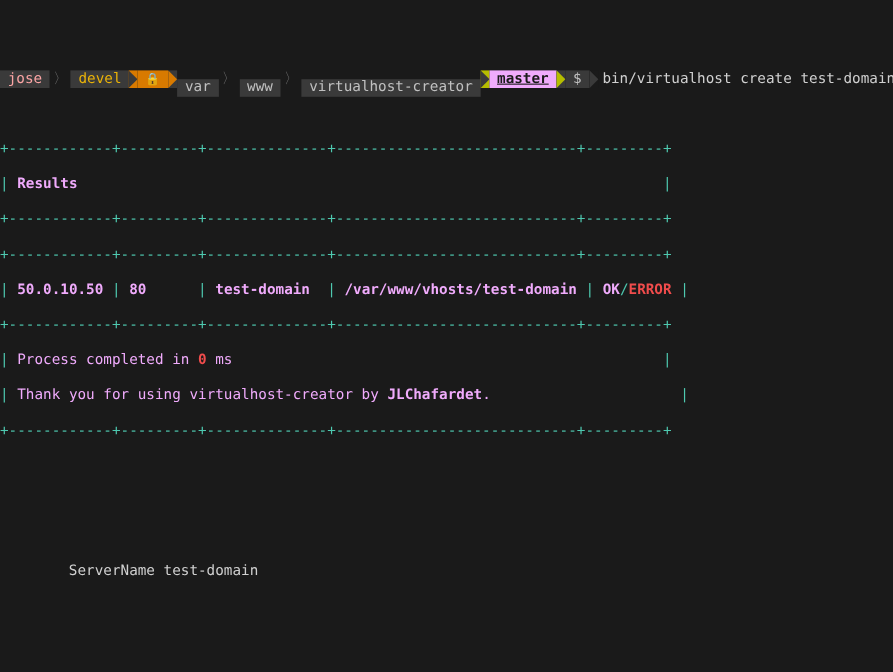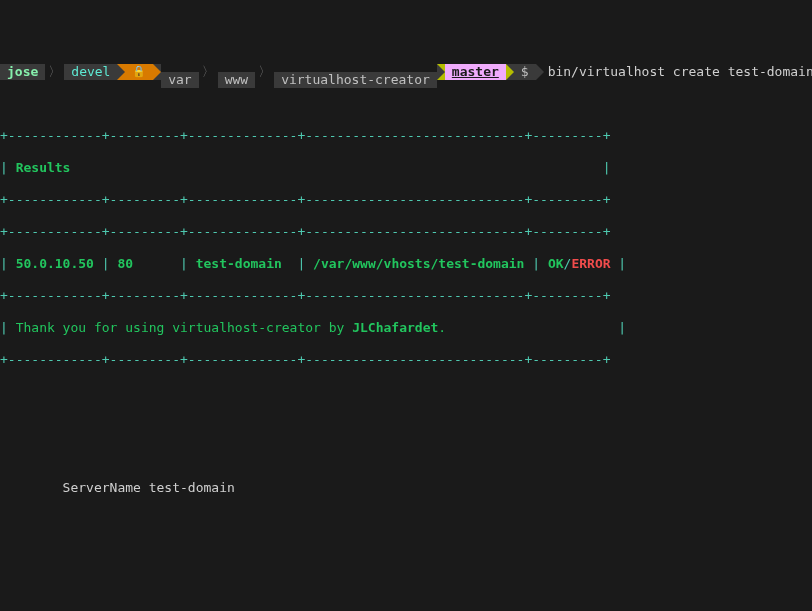--- a/index.html
+++ b/index.html
@@ -9,57 +9,58 @@
     font-size: 13px;
     line-height: 16px;
     color: #d0d0d0;
     width: 812px;
     height: 611px;
     overflow: hidden;
     white-space: pre;
   }
   .prompt-row { display: flex; align-items: center; height: 16px; }
   .seg { display: inline-flex; align-items: center; padding: 0 7px; height: 16px; }
-  .seg-user { background: #3a3a3a; color: #86efac; font-weight: bold; }
-  .seg-devel { background: #3a3a3a; color: #5eead4; }
+  .seg-user { background: #3a3a3a; color: #fca5a5; }
+  .seg-devel { background: #3a3a3a; color: #eab308; }
   .seg-orange { background: #d87a00; color: #1a1a1a; }
   .seg-path { background: #3a3a3a; color: #c0c0c0; margin-top: 15px; }
   .seg-master { background: #f0abfc; color: #1a1a1a; font-weight: bold; text-decoration: underline; }
   .seg-dollar { background: #3a3a3a; color: #c0c0c0; }
   .arrow-orange-grey { width:0;height:0;border-top:8px solid transparent;border-bottom:8px solid transparent;border-left:8px solid #d87a00; background:#3a3a3a; }
   .chev { color:#6a6a6a; padding:0 3px; }
   .arrow-grey-green { width:0;height:0;border-top:8px solid transparent;border-bottom:8px solid transparent;border-left:8px solid #3a3a3a; background:#b5bd00; }
   .arrow-green-grey { width:0;height:0;border-top:8px solid transparent;border-bottom:8px solid transparent;border-left:8px solid #b5bd00; background:#3a3a3a; }
   .arrow-grey-black { width:0;height:0;border-top:8px solid transparent;border-bottom:8px solid transparent;border-left:8px solid #3a3a3a; background:#1a1a1a; }
   .cmd { color:#d0d0d0; padding-left:4px; }
   .arrow-grey-orange { width:0;height:0;border-top:8px solid transparent;border-bottom:8px solid transparent;border-left:8px solid #3a3a3a; background:#d87a00; }
   .lock { font-size:11px; }
   .output { padding: 0; }
   .cyan { color: #4ec9b0; }
-  .green { color: #22c55e; }
+  .green { color: #f0abfc; }
   .red { color: #f14c4c; }
   .bold { font-weight: bold; }
   .line { display:block; }
 </style>
 </head>
 <body>
 
 
 
 <div class="prompt-row">
   <span class="seg seg-user">jose</span><span class="chev">〉</span><span class="seg seg-devel">devel</span><span class="arrow-grey-orange"></span><span class="seg seg-orange lock">🔒</span><span class="arrow-orange-grey"></span><span class="seg seg-path">var</span><span class="chev">〉</span><span class="seg seg-path">www</span><span class="chev">〉</span><span class="seg seg-path">virtualhost-creator</span><span class="arrow-grey-green"></span><span class="seg seg-master">master</span><span class="arrow-green-grey"></span><span class="seg seg-dollar">$</span><span class="arrow-grey-black"></span><span class="cmd">bin/virtualhost create test-domain</span>
 </div>
 
 <div class="output">
 <span class="line cyan">+------------+---------+--------------+----------------------------+---------+</span>
 <span class="line"><span class="cyan">| </span><span class="green bold">Results</span><span class="cyan">                                                                    |</span></span>
 <span class="line cyan">+------------+---------+--------------+----------------------------+---------+</span>
 <span class="line cyan">+------------+---------+--------------+----------------------------+---------+</span>
 <span class="line"><span class="cyan">| </span><span class="green bold">50.0.10.50</span><span class="cyan"> | </span><span class="green bold">80</span><span class="cyan">      | </span><span class="green bold">test-domain</span><span class="cyan">  | </span><span class="green bold">/var/www/vhosts/test-domain</span><span class="cyan"> | </span><span class="green bold">OK</span><span class="cyan">/</span><span class="red bold">ERROR</span><span class="cyan"> |</span></span>
 <span class="line cyan">+------------+---------+--------------+----------------------------+---------+</span>
+<span class="line"><span class="cyan">| </span><span class="green">Process completed in </span><span class="red bold">0</span><span class="green"> ms</span><span class="cyan">                                                  |</span></span>
 <span class="line"><span class="cyan">| </span><span class="green">Thank you for using virtualhost-creator by </span><span class="green bold">JLChafardet</span><span class="green">.</span><span class="cyan">                      |</span></span>
 <span class="line cyan">+------------+---------+--------------+----------------------------+---------+</span>
 <span class="line"> </span>
 <span class="line"> </span>
 <span class="line"> </span>
 <span class="line">        ServerName test-domain</span>
 
 
 <span class="line"></span>
 

